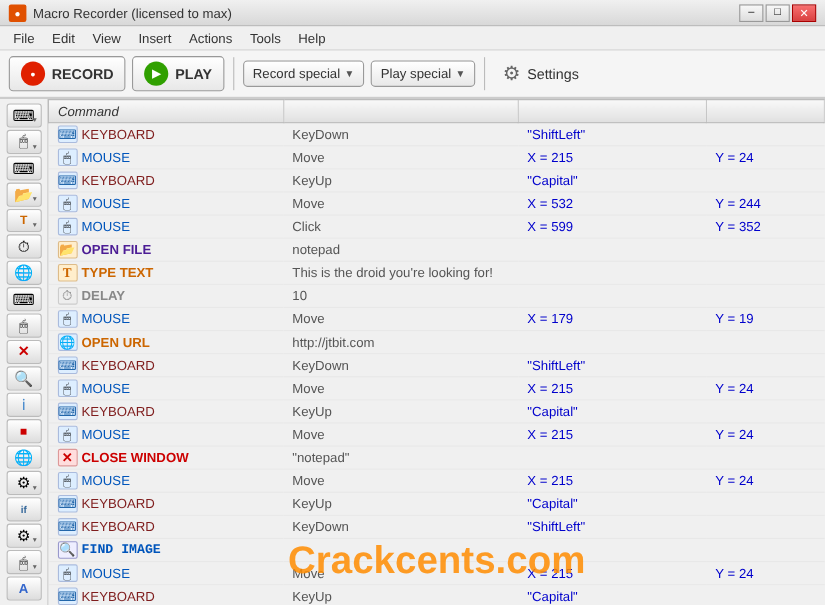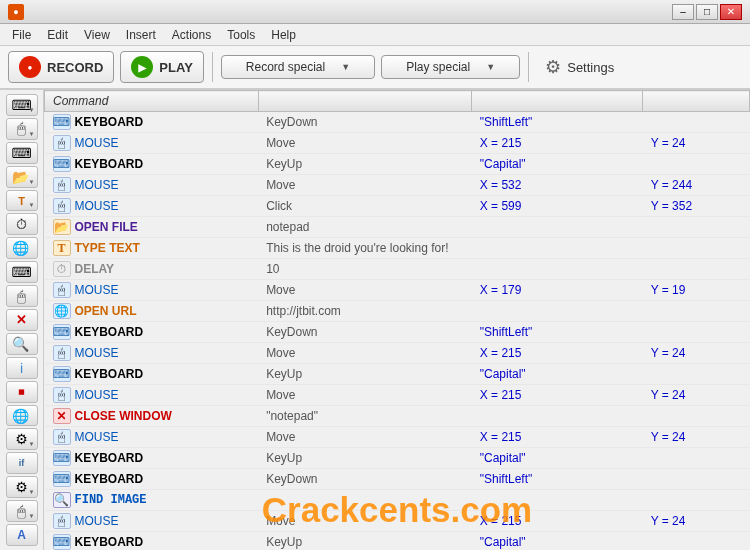--- a/index.html
+++ b/index.html
@@ -67,24 +67,24 @@
       background: linear-gradient(to bottom, #fff, #e8e8e8);
       border: 1px solid #999; border-radius: 4px;
       padding: 4px 10px; cursor: pointer; font-weight: bold; font-size: 13px; color: #333;
     }
     .btn-play .play-circle {
       width: 22px; height: 22px; border-radius: 50%; background: #30a000;
       display: flex; align-items: center; justify-content: center; color: white; font-size: 10px;
     }
     .toolbar-separator { width: 1px; height: 30px; background: #bbb; margin: 0 2px; }
     .dropdown-btn {
-      display: flex; align-items: center; gap: 16px;
+      display: flex; align-items: center; gap: 4px;
       background: linear-gradient(to bottom, #fff, #e8e8e8);
       border: 1px solid #999; border-radius: 4px;
-      padding: 4px 24px; cursor: pointer; font-size: 12px; color: #333;
+      padding: 4px 8px; cursor: pointer; font-size: 12px; color: #333;
     }
     .dropdown-arrow { font-size: 9px; color: #555; }
     .settings-btn {
       display: flex; align-items: center; gap: 6px;
       background: transparent; border: none;
       padding: 4px 8px; cursor: pointer; font-size: 13px; color: #333;
     }
     .gear-icon { font-size: 18px; color: #666; }
 
     
@@ -156,21 +156,21 @@
     .command-table tbody tr {
       border-bottom: 1px solid #e8e8e8;
     }
     .command-table td {
       padding: 2px 8px;
       vertical-align: middle;
       white-space: nowrap;
     }
     .cmd-cell { display: flex; align-items: center; }
     .cmd-name { font-weight: bold; }
-    .cmd-keyboard { color: #000000; font-weight: bold; }
+    .cmd-keyboard { color: #7f1d1d; font-weight: normal; }
     .cmd-mouse { color: #0055bb; font-weight: normal; }
     .cmd-openfile { color: #4c1d95; font-weight: bold; }
     .cmd-typetext { color: #cc6600; font-weight: bold; }
     .cmd-delay { color: #888; font-weight: bold; }
     .cmd-openurl { color: #cc6600; font-weight: bold; }
     .cmd-closewindow { color: #cc0000; font-weight: bold; }
     .cmd-findimage { color: #0055bb; font-weight: bold; font-family: Liberation Mono, monospace; }
     .param-col { color: #555; }
     .value-col { color: #0000cc; }
     .y-col { color: #0000cc; }
@@ -191,20 +191,21 @@
     }
   </style>
 </head>
 <body>
 
 <div class="title-bar">
   <div class="title-bar-left">
     <div class="title-bar-icon">
       <span style="color:white;font-size:9px;">●</span>
     </div>
+    <span class="title-bar-title">Macro Recorder (licensed to max)</span>
   </div>
   <div class="title-bar-buttons">
     <div class="tb-btn">–</div>
     <div class="tb-btn">□</div>
     <div class="tb-btn close">✕</div>
   </div>
 </div>
 
 <div class="menu-bar">
   <span class="menu-item">File</span>

